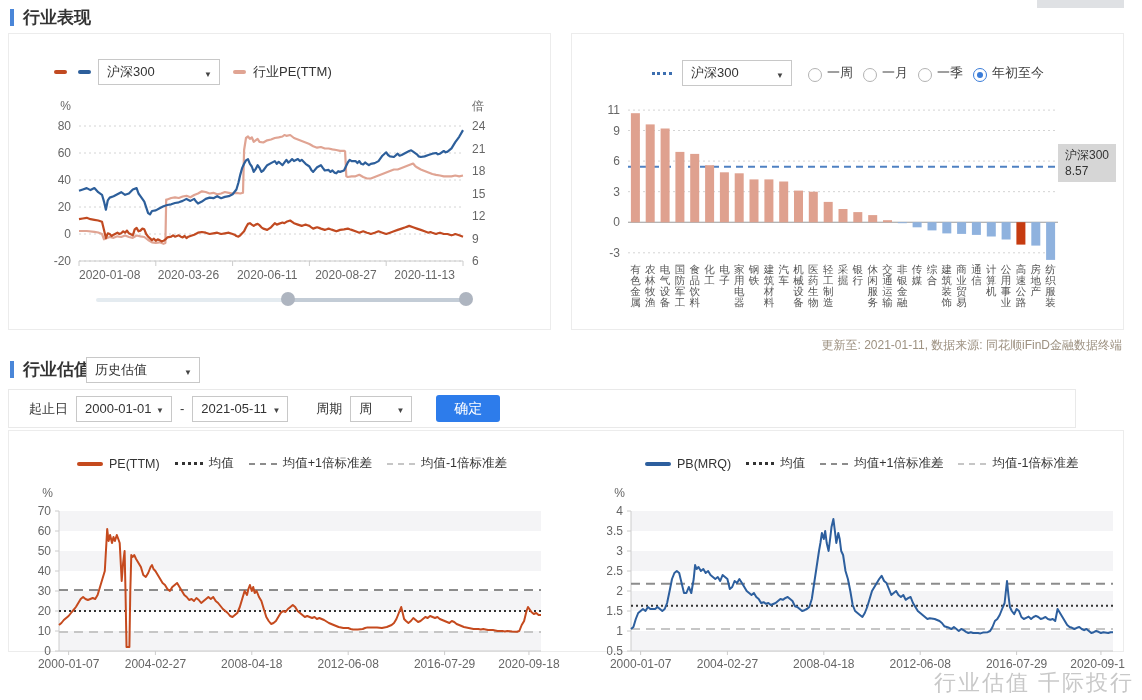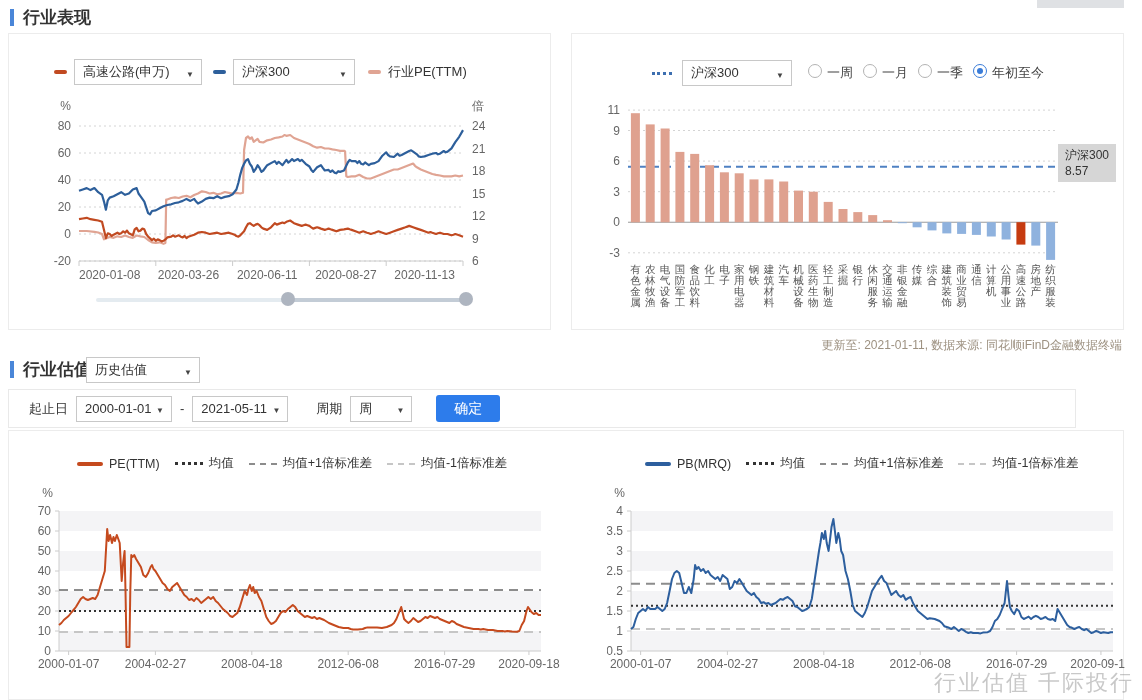--- a/index.html
+++ b/index.html
@@ -10,21 +10,21 @@
   .sec-title{display:flex;align-items:center;gap:9px;font-size:17px;font-weight:bold;color:#333}
   .sec-bar{width:4px;height:17px;background:#4a86d8;display:inline-block}
   .sel{display:flex;align-items:center;justify-content:space-between;border:1px solid #c8c8c8;
        height:26px;padding:0 7px 0 8px;font-size:13px;background:#fff;box-sizing:border-box;cursor:pointer}
   .sel .arr::after{content:"▼";font-size:8px;color:#444}
   .mark{display:inline-block;width:13px;height:4px;border-radius:2px}
   .legend{display:flex;align-items:center;font-size:13px;color:#333}
   .legend-item{display:flex;align-items:center;gap:6px}
   .dotmark{display:inline-block;width:20px;height:0;border-top:3px dotted #3d6fb0}
   .dashmark{display:inline-block;width:28px;height:0}
-  .radio-item{display:flex;align-items:flex-start;gap:5px;font-size:13px;color:#444;cursor:pointer}
+  .radio-item{display:flex;align-items:flex-end;gap:5px;font-size:13px;color:#444;cursor:pointer}
   .rdo{width:14px;height:14px;border:1px solid #b3b3b3;border-radius:50%;display:inline-block;
        box-sizing:border-box;background:#fff;position:relative}
   .rdo.on{border-color:#3a7cd8}
   .rdo.on::after{content:"";position:absolute;left:3px;top:3px;width:6px;height:6px;border-radius:50%;background:#3a7cd8}
   .btn{background:#2d7ceb;color:#fff;font-size:14px;border:none;width:64px;height:27px;border-radius:3px;cursor:pointer}
   .marker{position:absolute;left:486px;top:110px;background:#d6d6d6;color:#333;font-size:12px;
           line-height:16px;padding:3px 7px;z-index:3}
   .slider-track{position:absolute;left:0;right:0;top:6px;height:4px;background:#e4ebf0;border-radius:2px}
   .slider-range{position:absolute;left:52%;right:0;top:6px;height:4px;background:#c3ccd6}
   .slider-handle{position:absolute;top:0;width:14px;height:14px;margin-left:-7px;border-radius:50%;
@@ -43,24 +43,20 @@
 <div class="abs" style="left:1037px;top:0;width:87px;height:8px;background:#dfe1e4"></div>
 
 <div class="sec-title abs" style="left:10px;top:6px">
   <span class="sec-bar"></span>
   <span>行业表现</span>
 </div>
 
 <div class="panel" style="left:8px;top:33px;width:543px;height:297px">
   <div class="legend abs" style="left:45px;top:25px;gap:7px">
     <span class="mark" style="background:#c14a21"></span>
-    <div class="sel" style="width:128px">
-      <span>高速公路(申万)</span>
-      <span class="arr"></span>
-    </div>
     <span class="mark" style="background:#2d5f9b;margin-left:4px"></span>
     <div class="sel" style="width:122px">
       <span>沪深300</span>
       <span class="arr"></span>
     </div>
     <span class="mark" style="background:#e0a493;margin-left:6px"></span>
     <span>行业PE(TTM)</span>
   </div>
   <div class="abs" style="left:0;top:56px;width:543px;height:192px"><svg width="543" height="192">
         <line x1="70" x2="454" y1="36" y2="36" stroke="#d4d4d4" stroke-dasharray="2 3"></line>
@@ -238,21 +234,21 @@
     <span class="arr"></span>
   </div>
   <span class="ctrl-label" style="margin-left:20px">周期</span>
   <div class="sel" style="width:62px">
     <span>周</span>
     <span class="arr"></span>
   </div>
   <button class="btn" style="margin-left:16px">确定</button>
 </div>
 
-<div class="panel" style="left:8px;top:430px;width:1116px;height:270px">
+<div class="panel" style="left:8px;top:430px;width:1116px;height:222px">
   <div class="legend abs" style="left:68px;top:24px;gap:15px;font-size:12.5px">
     <span class="legend-item">
         <span class="mark" style="width:26px;background:#c54a1e"></span>
         <span>PE(TTM)</span>
       </span>
     <span class="legend-item">
         <span class="dashmark" style="border-top:3px dotted #333"></span>
         <span>均值</span>
       </span>
     <span class="legend-item">

